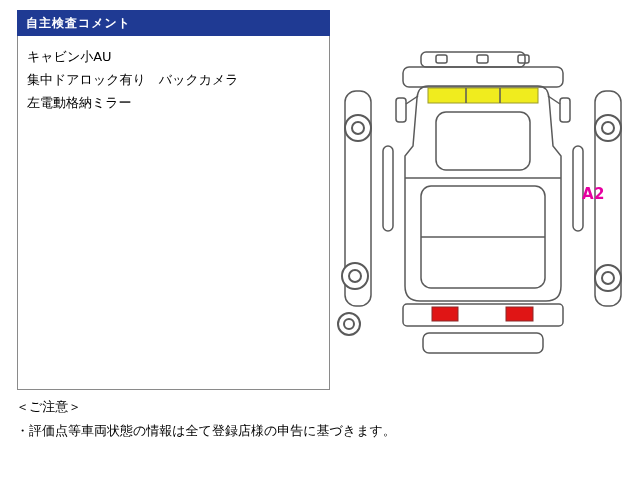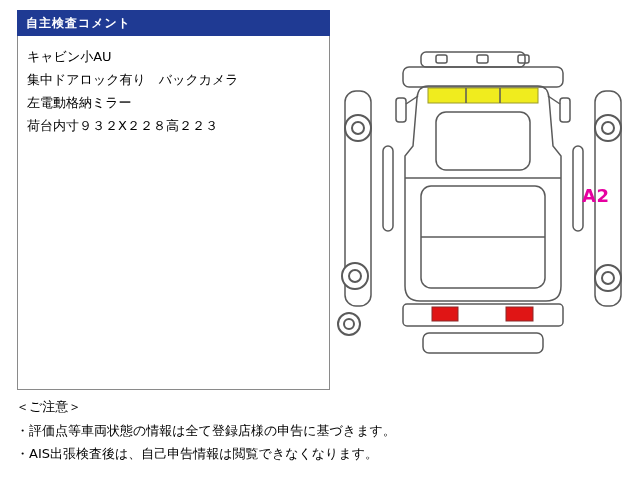--- a/index.html
+++ b/index.html
@@ -44,21 +44,21 @@
     position: absolute;
     left: 333px;
     top: 46px;
     width: 302px;
     height: 328px;
   }
   .a2-label {
     position: absolute;
     left: 582px;
     top: 185px;
-    font-size: 18px;
+    font-size: 15px;
     font-weight: bold;
     color: #e600a0;
     letter-spacing: 0.5px;
   }
 
   
   .notes {
     position: absolute;
     left: 16px;
     top: 395px;
@@ -72,21 +72,20 @@
 <body>
 
 <div class="page">
 
   <div class="panel">
     <div class="panel-header">自主検査コメント</div>
     <div class="panel-body">
       <div class="comment-line">キャビン小AU</div>
       <div class="comment-line">集中ドアロック有り　バックカメラ</div>
       <div class="comment-line">左電動格納ミラー</div>
-      <div class="comment-line">荷台内寸９３２X２２８高２２３</div>
     </div>
   </div>
 
   <div class="diagram">
     <svg width="302" height="328" viewBox="0 0 302 328" xmlns="http://www.w3.org/2000/svg">
       <g stroke="#5a5a5a" stroke-width="1.5" fill="none">
 
         <rect x="88" y="6" width="104" height="15" rx="5"></rect>
         <rect x="103" y="9" width="11" height="8" rx="2"></rect>
         <rect x="144" y="9" width="11" height="8" rx="2"></rect>
@@ -142,16 +141,15 @@
         </g>
       </g>
     </svg>
   </div>
 
   <div class="a2-label">A2</div>
 
   <div class="notes">
     <div class="notes-heading">＜ご注意＞</div>
     <div class="note-item">・評価点等車両状態の情報は全て登録店様の申告に基づきます。</div>
-    <div class="note-item">・AIS出張検査後は、自己申告情報は閲覧できなくなります。</div>
   </div>
 
 </div>
 
 </body></html>

